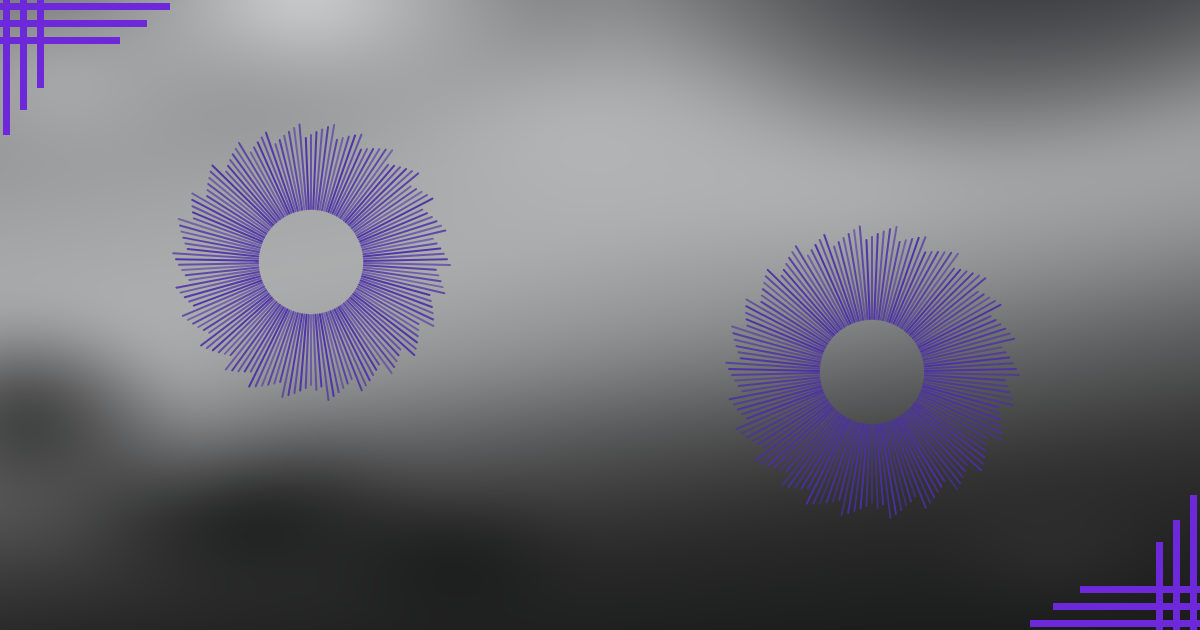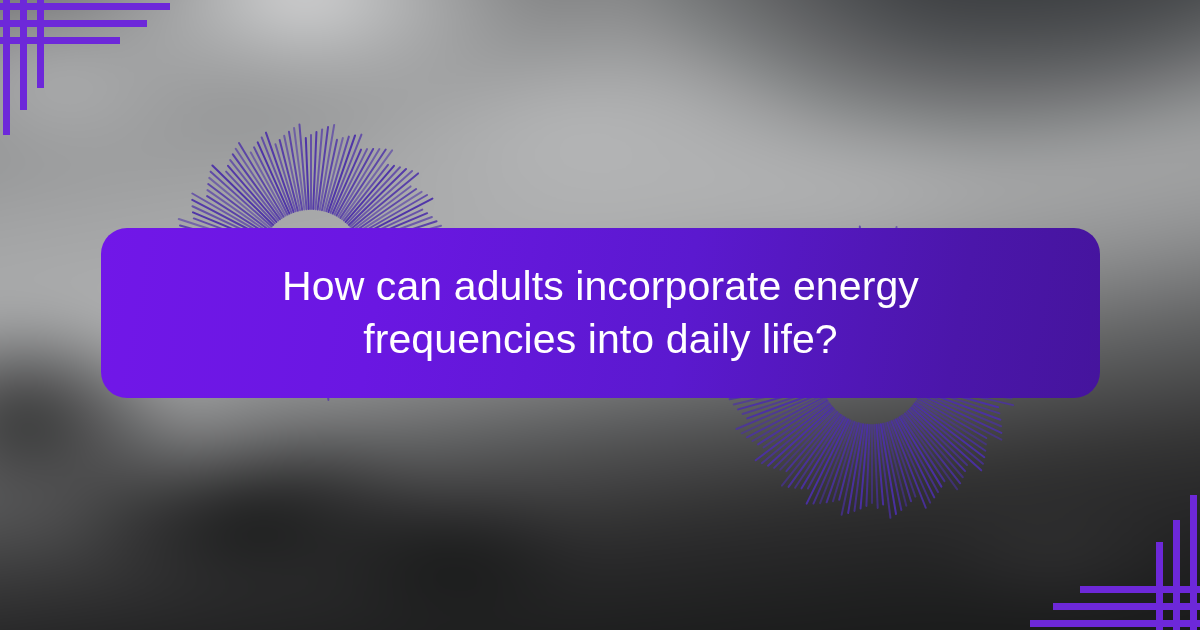--- a/index.html
+++ b/index.html
@@ -424,24 +424,20 @@
       <i style="height: 81px; background: rgb(75, 47, 168); opacity: 0.6; transform: translateX(-50%) rotate(340.8deg) translateY(52px);"></i>
       <i style="height: 84px; background: rgb(75, 47, 168); opacity: 0.8; transform: translateX(-50%) rotate(343.2deg) translateY(52px);"></i>
       <i style="height: 87px; background: rgb(75, 47, 168); opacity: 0.55; transform: translateX(-50%) rotate(345.6deg) translateY(52px);"></i>
       <i style="height: 90px; background: rgb(75, 47, 168); opacity: 0.75; transform: translateX(-50%) rotate(348deg) translateY(52px);"></i>
       <i style="height: 93px; background: rgb(75, 47, 168); opacity: 0.95; transform: translateX(-50%) rotate(350.4deg) translateY(52px);"></i>
       <i style="height: 96px; background: rgb(75, 47, 168); opacity: 0.7; transform: translateX(-50%) rotate(352.8deg) translateY(52px);"></i>
       <i style="height: 82px; background: rgb(75, 47, 168); opacity: 0.9; transform: translateX(-50%) rotate(355.2deg) translateY(52px);"></i>
       <i style="height: 85px; background: rgb(75, 47, 168); opacity: 0.65; transform: translateX(-50%) rotate(357.6deg) translateY(52px);"></i>
     </div>
 
-  <div class="card">
-    <div class="card-text">How can adults incorporate energy
-frequencies into daily life?</div>
-  </div>
 
   <div id="corner-rules">
       <div class="rule h-rule" style="left: 0px; top: 3px; width: 170px; background: rgb(109, 40, 217);"></div>
       <div class="rule h-rule" style="left: 0px; top: 20px; width: 147px; background: rgb(109, 40, 217);"></div>
       <div class="rule h-rule" style="left: 0px; top: 37px; width: 120px; background: rgb(109, 40, 217);"></div>
       <div class="rule v-rule" style="left: 3px; top: 0px; height: 135px; background: rgb(109, 40, 217);"></div>
       <div class="rule v-rule" style="left: 20px; top: 0px; height: 110px; background: rgb(109, 40, 217);"></div>
       <div class="rule v-rule" style="left: 37px; top: 0px; height: 88px; background: rgb(109, 40, 217);"></div>
       <div class="rule h-rule" style="left: 1030px; top: 620px; width: 170px; background: rgb(109, 40, 217);"></div>
       <div class="rule h-rule" style="left: 1053px; top: 603px; width: 147px; background: rgb(109, 40, 217);"></div>

